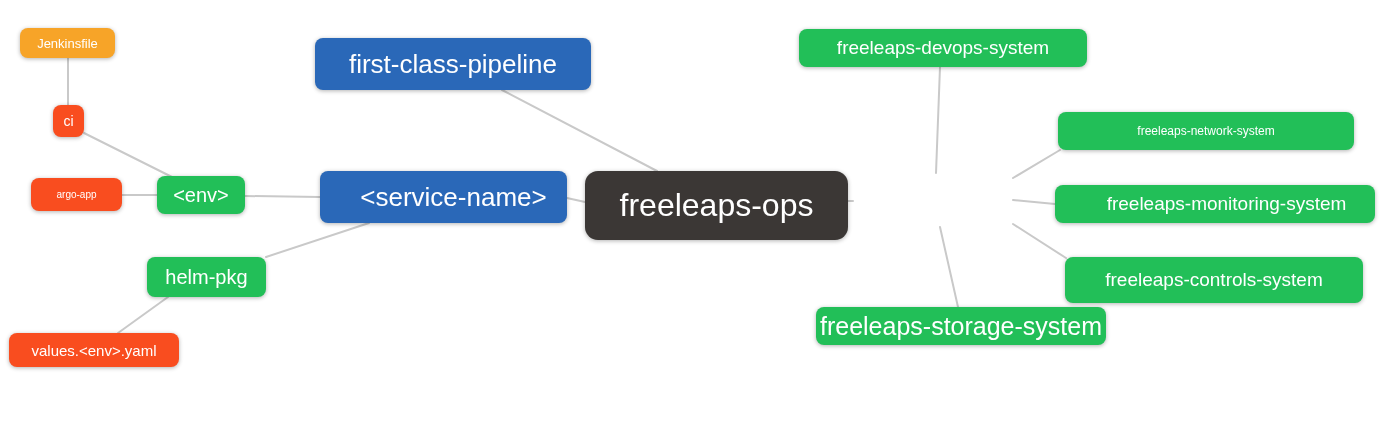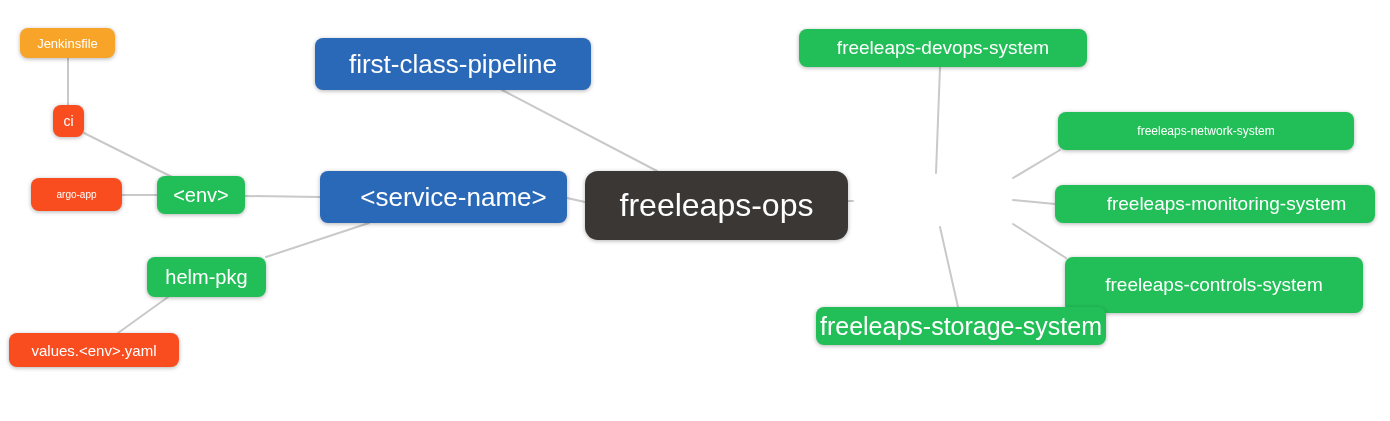--- a/index.html
+++ b/index.html
@@ -81,17 +81,17 @@
   <div class="node orange" style="left:20px;  top:28px;  width:95px;  height:30px; font-size:13px;">Jenkinsfile</div>
 
   <div class="node red" style="left:9px;    top:333px; width:170px; height:34px; font-size:15px;">values.&lt;env&gt;.yaml</div>
 
   <div class="node green" style="left:799px;  top:29px;  width:288px; height:38px; font-size:19px;">freeleaps-devops-system</div>
 
   <div class="node green" style="left:1058px; top:112px; width:296px; height:38px; font-size:12px;">freeleaps-network-system</div>
 
   <div class="node green" style="left:1055px; top:185px; width:320px; height:38px; font-size:19px;padding-left:23px;">freeleaps-monitoring-system</div>
 
-  <div class="node green" style="left:1065px; top:257px; width:298px; height:56px; font-size:19px;">freeleaps-controls-system</div>
+  <div class="node green" style="left:1065px; top:257px; width:298px; height:46px; font-size:19px;">freeleaps-controls-system</div>
 
   <div class="node green" style="left:816px;  top:307px; width:290px; height:38px; font-size:25px;">freeleaps-storage-system</div>
 
 </div>
 
 </body></html>

